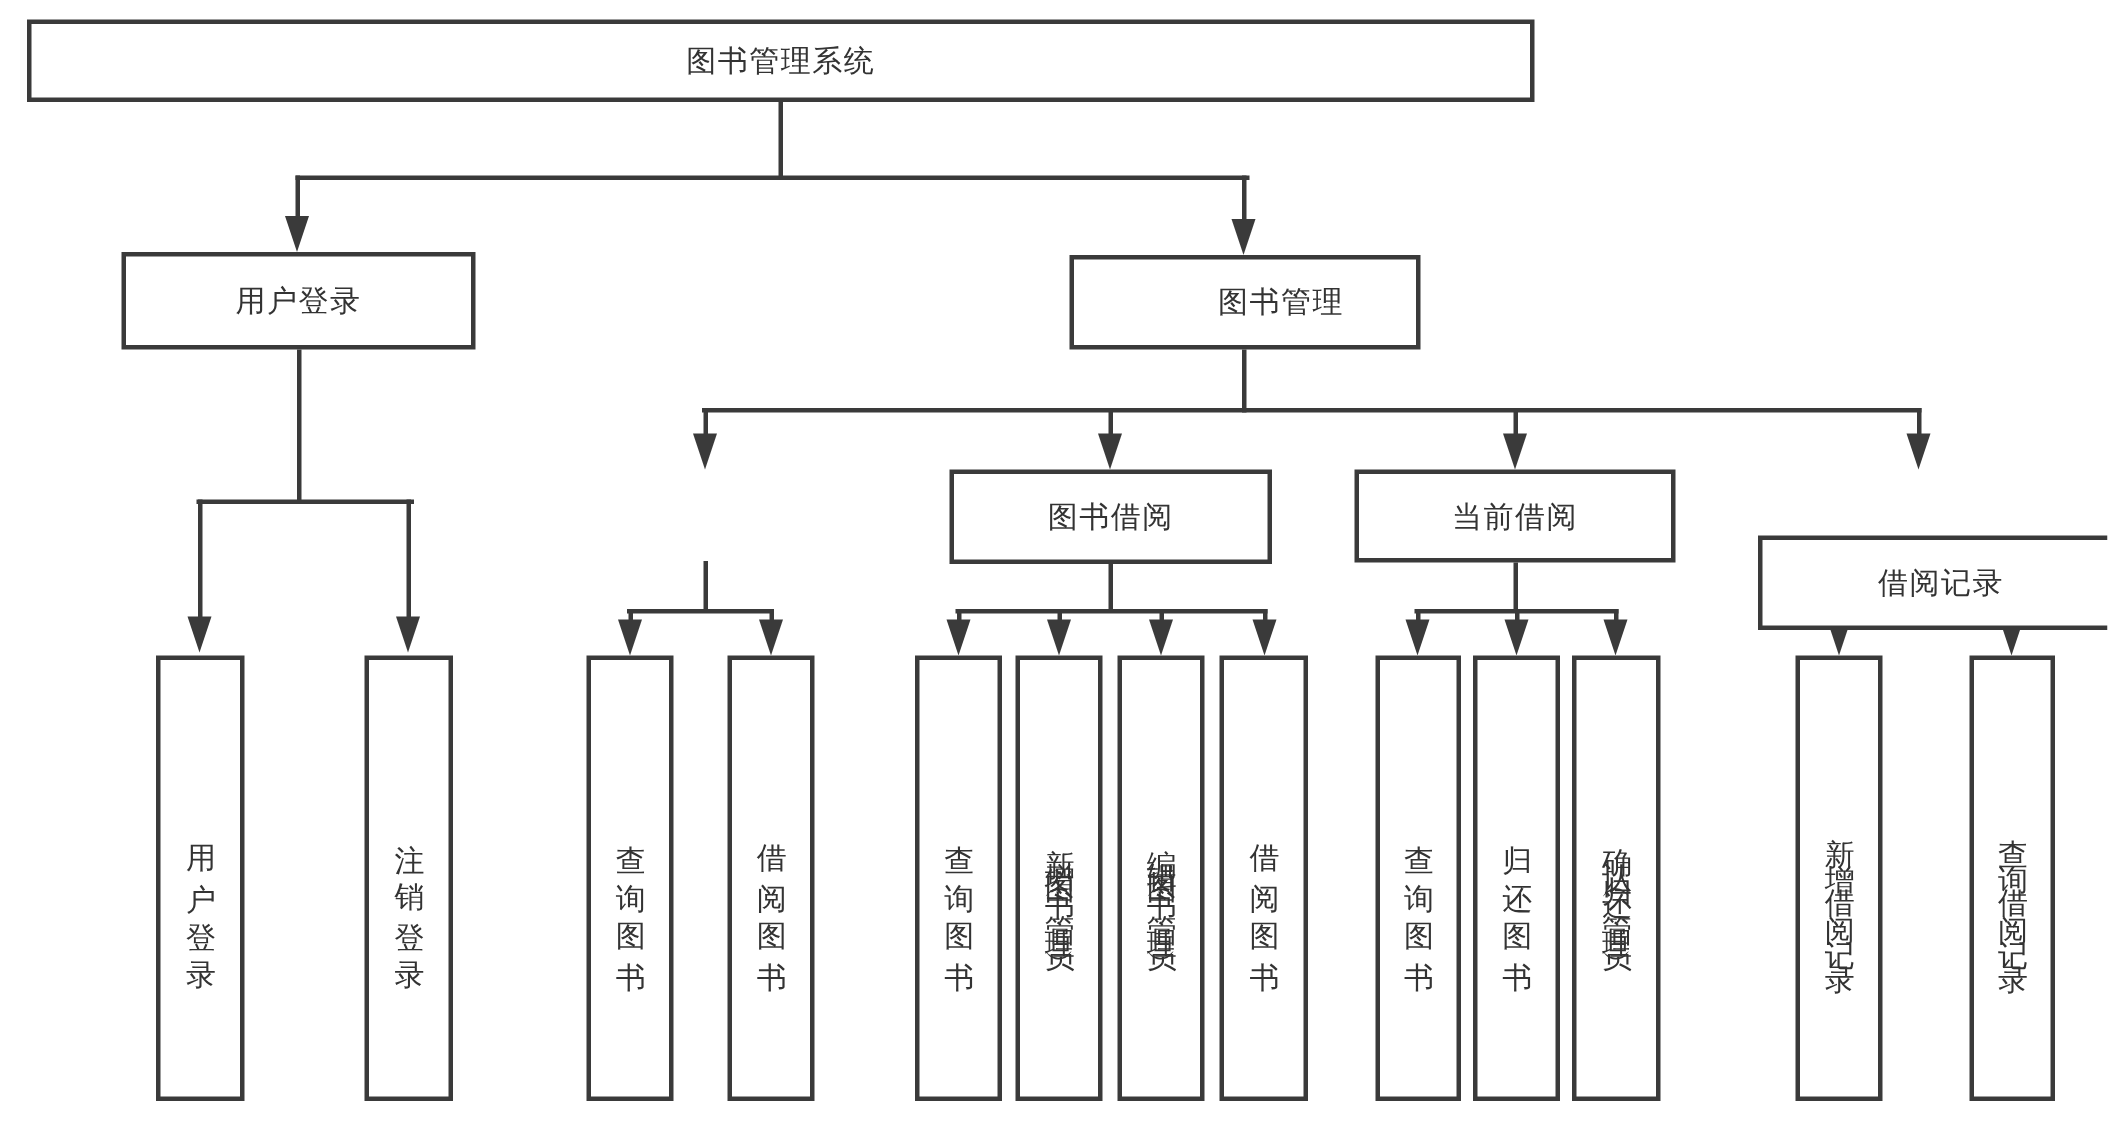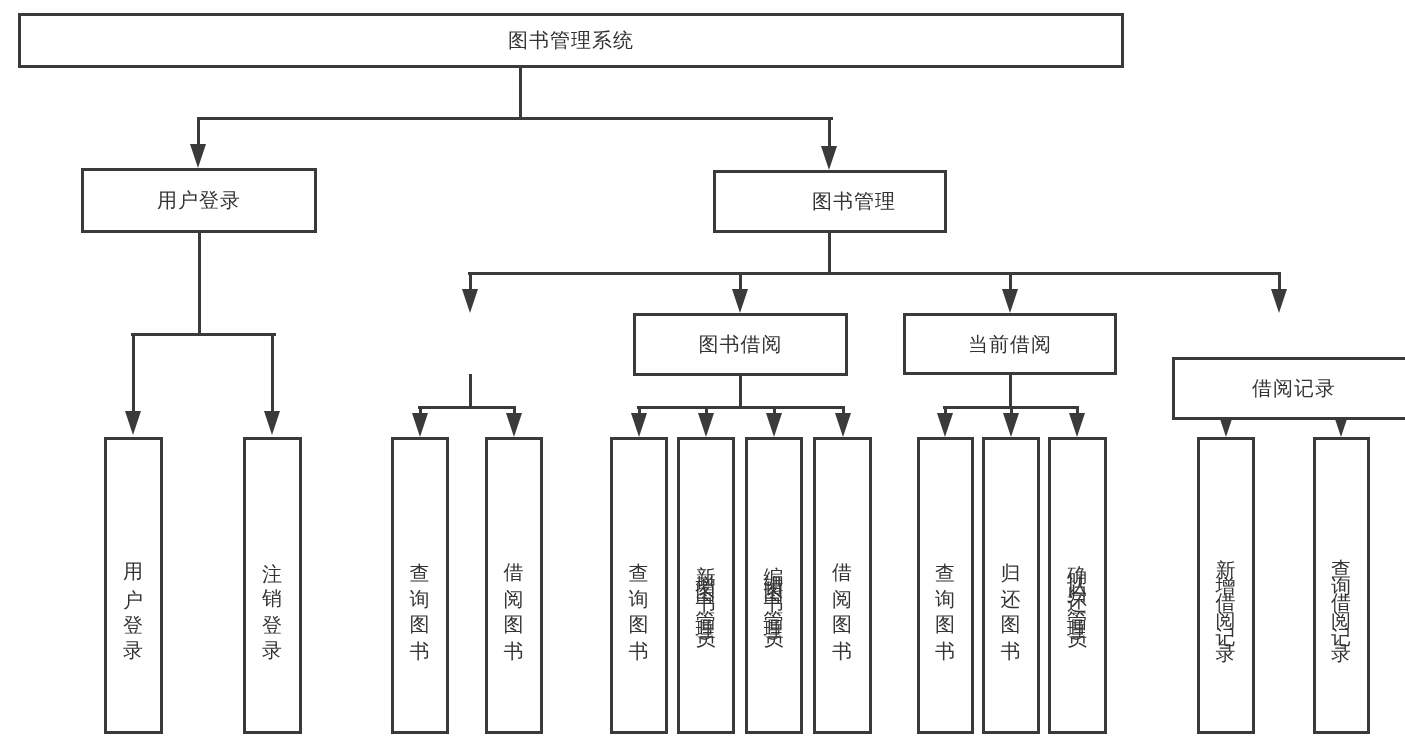--- a/index.html
+++ b/index.html
@@ -114,21 +114,21 @@
   <div class="vline" style="left:1076px;top:406px;height:10px;"></div>
   <div class="arr" style="left:1069px;top:413px;"></div>
 
   <div class="vline" style="left:1278px;top:374px;height:34px;"></div>
   <div class="hline" style="left:1224px;top:406px;width:119px;"></div>
   <div class="vline" style="left:1225px;top:406px;height:10px;"></div>
   <div class="arr" style="left:1218px;top:413px;"></div>
   <div class="vline" style="left:1340px;top:406px;height:10px;"></div>
   <div class="arr" style="left:1333px;top:413px;"></div>
 
-  <div class="box" style="left:18px;top:13px;width:1106px;height:55px;">图书管理系统</div>
+  <div class="box" style="left:18px;top:13px;width:1005px;height:55px;">图书管理系统</div>
 
   <div class="box" style="left:81px;top:168px;width:236px;height:65px;">用户登录</div>
   <div class="box" style="left:713px;top:170px;width:234px;height:63px;padding-left:48px;">图书管理</div>
 
   <div class="box" style="left:633px;top:313px;width:215px;height:63px;">图书借阅</div>
   <div class="box" style="left:903px;top:313px;width:214px;height:62px;">当前借阅</div>
   <div class="box" style="left:1172px;top:313px;width:244px;height:63px;margin-top:44px;">借阅记录</div>
 
   <div class="box leaf" style="left:104px;top:437px;width:59px;height:297px;">
       <span class="sp4">用户登录</span>

